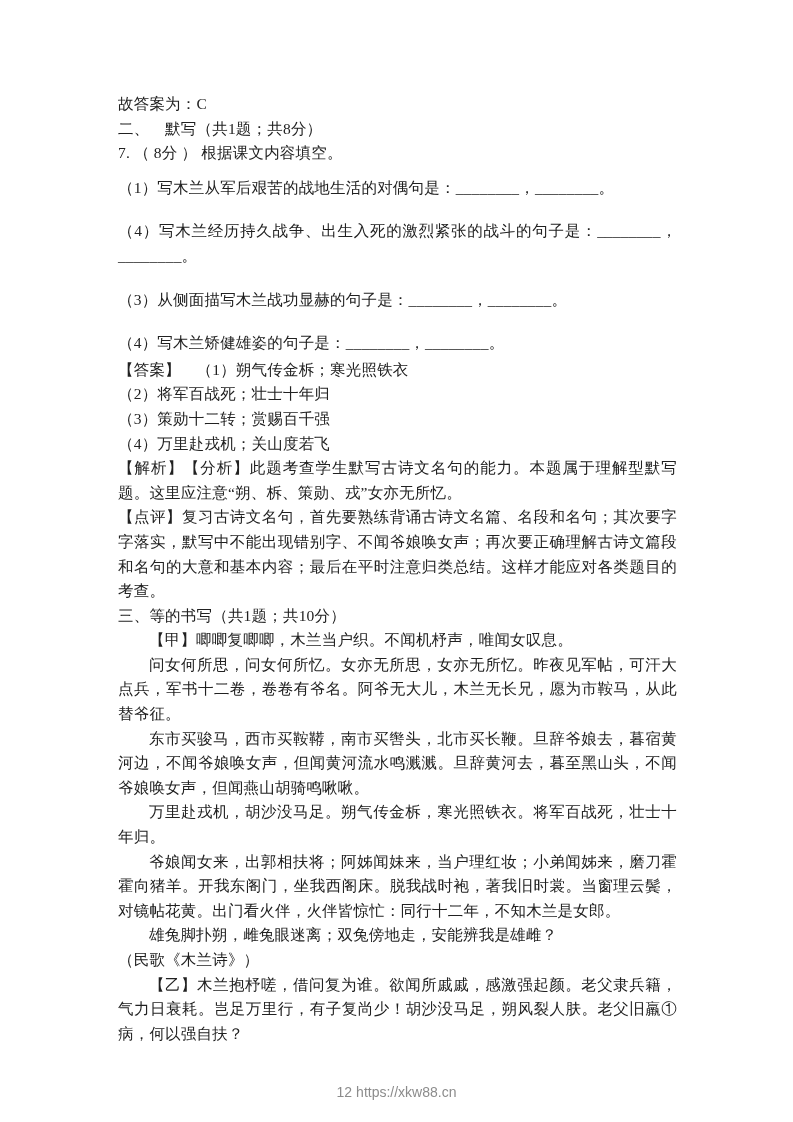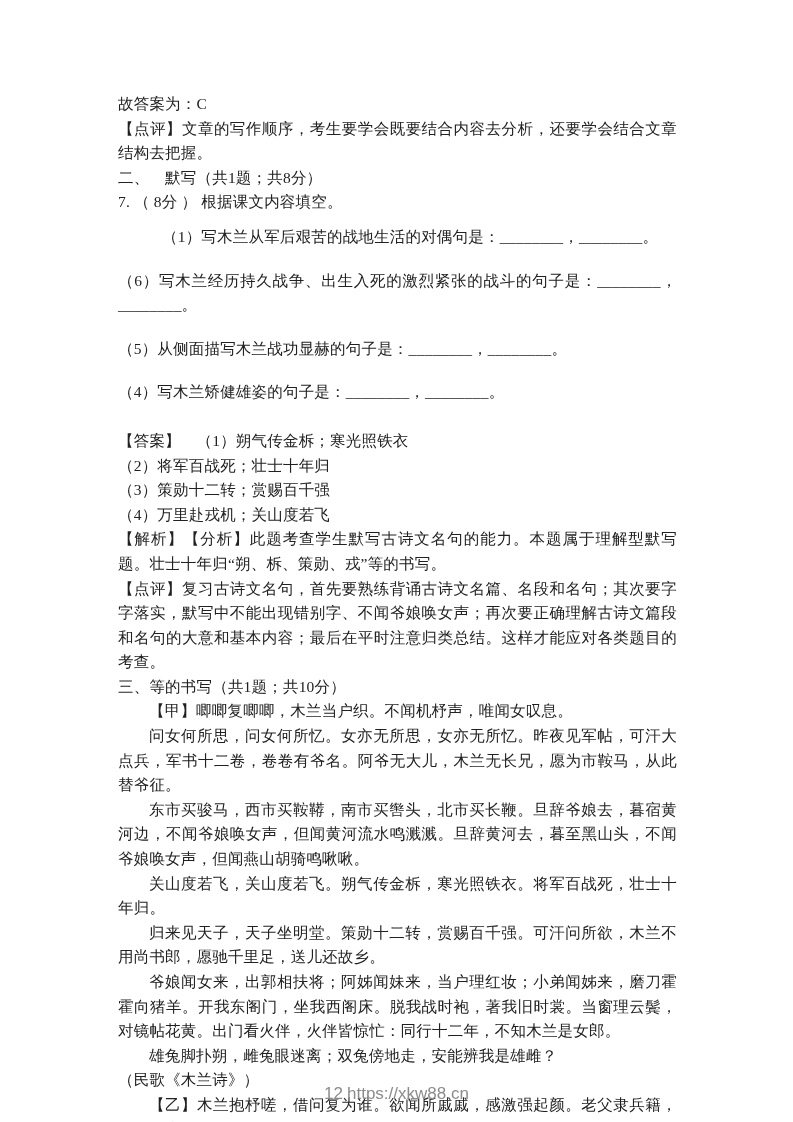--- a/index.html
+++ b/index.html
@@ -27,78 +27,75 @@
     font-size: 15.5px;
     line-height: 24.6px;
     text-align: justify;
     letter-spacing: 0.2px;
   }
   .blank-item {
     margin-top: 19px !important;
   }
   .blank-item.first {
     margin-top: 10px !important;
-    margin-left: 44px;
   }
   .answers {
-    margin-top: 24px;
+    margin-top: 2px;
   }
   .para {
     text-indent: 2em;
   }
   .source {
     text-align: left;
   }
   .footer {
     position: absolute;
     left: 0;
     width: 793px;
     top: 1084px;
     text-align: center;
     font-family: "Liberation Sans", "DejaVu Sans", sans-serif;
-    font-size: 17px;
+    font-size: 14px;
     color: #8c8c8c;
   }
   .footer span {
     padding: 0 2px;
   }
 </style>
 </head>
 <body>
 
 <div class="page">
   <div class="content">
 
     <p>故答案为：C</p>
-    <p>【点评】文章的写作顺序，考生要学会既要结合内容去分析，还要学会结合文章结构去把握。</p>
 
     <p>二、　默写（共1题；共8分）</p>
     <p>7. （ 8分 ） 根据课文内容填空。</p>
 
     <p class="blank-item first">（1）写木兰从军后艰苦的战地生活的对偶句是：________，________。</p>
-    <p class="blank-item">（6）写木兰经历持久战争、出生入死的激烈紧张的战斗的句子是：________，________。</p>
-    <p class="blank-item">（5）从侧面描写木兰战功显赫的句子是：________，________。</p>
+    <p class="blank-item">（4）写木兰经历持久战争、出生入死的激烈紧张的战斗的句子是：________，________。</p>
+    <p class="blank-item">（3）从侧面描写木兰战功显赫的句子是：________，________。</p>
     <p class="blank-item">（4）写木兰矫健雄姿的句子是：________，________。</p>
 
     <div class="answers">
       <p>【答案】　（1）朔气传金柝；寒光照铁衣</p>
       <p>（2）将军百战死；壮士十年归</p>
       <p>（3）策勋十二转；赏赐百千强</p>
       <p>（4）万里赴戎机；关山度若飞</p>
-      <p>【解析】【分析】此题考查学生默写古诗文名句的能力。本题属于理解型默写题。壮士十年归“朔、柝、策勋、戎”等的书写。</p>
+      <p>【解析】【分析】此题考查学生默写古诗文名句的能力。本题属于理解型默写题。这里应注意“朔、柝、策勋、戎”女亦无所忆。</p>
       <p>【点评】复习古诗文名句，首先要熟练背诵古诗文名篇、名段和名句；其次要字字落实，默写中不能出现错别字、不闻爷娘唤女声；再次要正确理解古诗文篇段和名句的大意和基本内容；最后在平时注意归类总结。这样才能应对各类题目的考查。</p>
     </div>
 
     <p>三、等的书写（共1题；共10分）</p>
 
     <p class="para">【甲】唧唧复唧唧，木兰当户织。不闻机杼声，唯闻女叹息。</p>
     <p class="para">问女何所思，问女何所忆。女亦无所思，女亦无所忆。昨夜见军帖，可汗大点兵，军书十二卷，卷卷有爷名。阿爷无大儿，木兰无长兄，愿为市鞍马，从此替爷征。</p>
     <p class="para">东市买骏马，西市买鞍鞯，南市买辔头，北市买长鞭。旦辞爷娘去，暮宿黄河边，不闻爷娘唤女声，但闻黄河流水鸣溅溅。旦辞黄河去，暮至黑山头，不闻爷娘唤女声，但闻燕山胡骑鸣啾啾。</p>
-    <p class="para">关山度若飞，关山度若飞。朔气传金柝，寒光照铁衣。将军百战死，壮士十年归。</p>
-    <p class="para">归来见天子，天子坐明堂。策勋十二转，赏赐百千强。可汗问所欲，木兰不用尚书郎，愿驰千里足，送儿还故乡。</p>
+    <p class="para">万里赴戎机，胡沙没马足。朔气传金柝，寒光照铁衣。将军百战死，壮士十年归。</p>
     <p class="para">爷娘闻女来，出郭相扶将；阿姊闻妹来，当户理红妆；小弟闻姊来，磨刀霍霍向猪羊。开我东阁门，坐我西阁床。脱我战时袍，著我旧时裳。当窗理云鬓，对镜帖花黄。出门看火伴，火伴皆惊忙：同行十二年，不知木兰是女郎。</p>
     <p class="para">雄兔脚扑朔，雌兔眼迷离；双兔傍地走，安能辨我是雄雌？</p>
     <p class="source">（民歌《木兰诗》）</p>
 
     <p class="para">【乙】木兰抱杼嗟，借问复为谁。欲闻所戚戚，感激强起颜。老父隶兵籍，气力日衰耗。岂足万里行，有子复尚少！胡沙没马足，朔风裂人肤。老父旧羸①病，何以强自扶？</p>
 
   </div>
 
   <div class="footer">
     <span>12</span><span>https://xkw88.cn</span>

